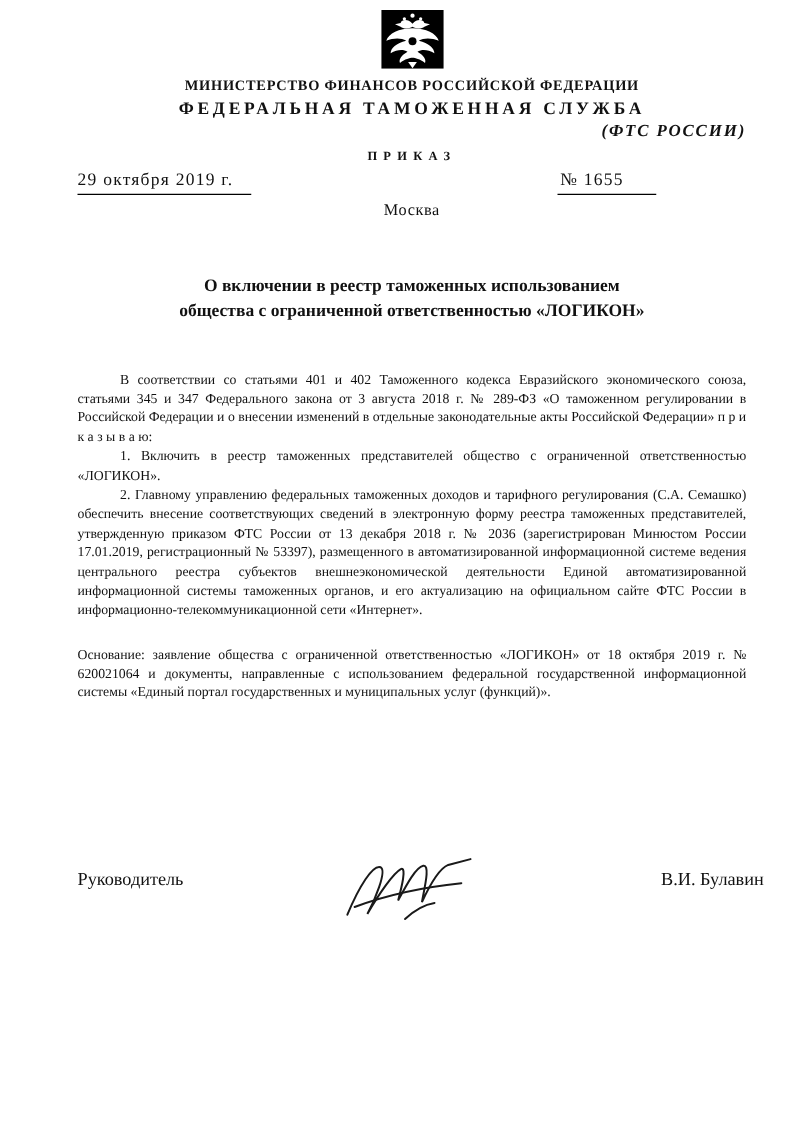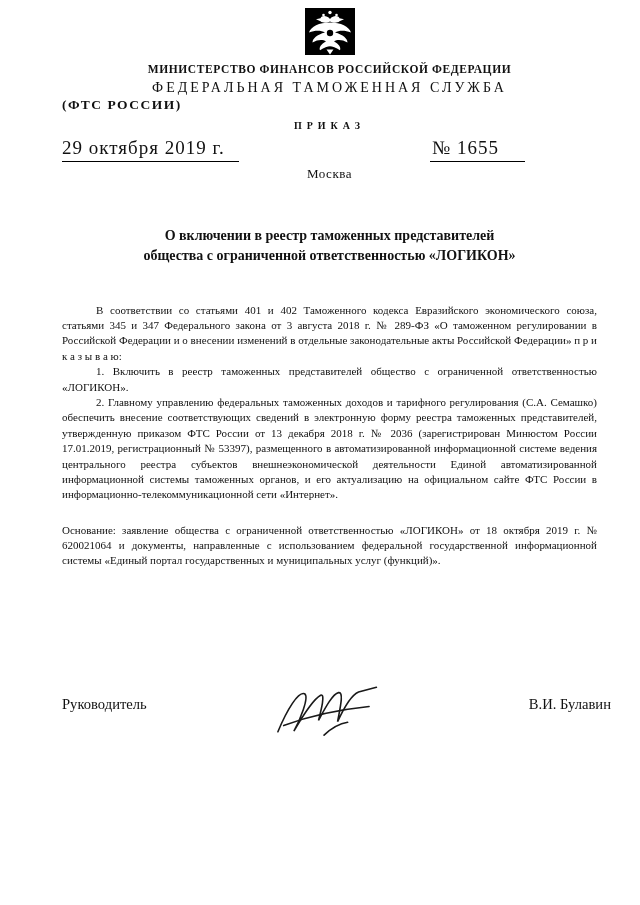--- a/index.html
+++ b/index.html
@@ -16,34 +16,34 @@
     padding: 8px 43px 0 62px;
     position: relative;
   }
   .emblem-wrap { display: flex; justify-content: center; margin-bottom: 8px; }
   .emblem { width: 50px; height: 47px; display: block; }
   .ministry {
     text-align: center; font-weight: bold; font-size: 11.5px;
     letter-spacing: 0.6px; margin-top: 2px;
   }
   .agency {
-    text-align: center; font-weight: normal; font-size: 14px;
+    text-align: center; font-weight: bold; font-size: 14px;
     letter-spacing: 3px; margin-top: 5px;
   }
   .agency-abbr {
-    text-align: left; font-weight: bold; font-size: 13.5px;
-    letter-spacing: 1.5px; margin-top: 1px;
+    text-align: right; font-weight: bold; font-size: 13.5px;
+    letter-spacing: 1.5px; margin-top: 1px; font-style: italic;
   }
   .doc-type {
     text-align: center; font-weight: bold; font-size: 10px;
     letter-spacing: 5px; margin-top: 7px;
   }
   .date-row {
     display: flex; justify-content: space-between; align-items: baseline;
-    margin-top: 6px; font-size: 19px;
+    margin-top: 6px; font-size: 14px;
   }
   .date-row .date {
     border-bottom: 1.5px solid #000; padding: 0 14px 2px 0; letter-spacing: 1px;
   }
   .date-row .number {
     border-bottom: 1px solid #000; padding: 0 26px 2px 2px;
     margin-right: 72px; letter-spacing: 1px;
   }
   .city { text-align: center; font-size: 13px; margin-top: 4px; letter-spacing: 0.5px; }
   .title {
@@ -93,21 +93,21 @@
   <div class="doc-type">ПРИКАЗ</div>
 
   <div class="date-row">
     <span class="date">29 октября 2019 г.</span>
     <span class="number">№ 1655</span>
   </div>
 
   <div class="city">Москва</div>
 
   <div class="title">
-    <div>О включении в реестр таможенных представителей</div>
+    <div>О включении в реестр таможенных использованием</div>
     <div>общества с ограниченной ответственностью «ЛОГИКОН»</div>
   </div>
 
   <div class="body-text">
     <p>В соответствии со статьями 401 и 402 Таможенного кодекса Евразийского экономического союза, статьями 345 и 347 Федерального закона от 3 августа 2018 г. № 289-ФЗ «О таможенном регулировании в Российской Федерации и о внесении изменений в отдельные законодательные акты Российской Федерации» п р и к а з ы в а ю:</p>
     <p>1. Включить в реестр таможенных представителей общество с ограниченной ответственностью «ЛОГИКОН».</p>
     <p>2. Главному управлению федеральных таможенных доходов и тарифного регулирования (С.А. Семашко) обеспечить внесение соответствующих сведений в электронную форму реестра таможенных представителей, утвержденную приказом ФТС России от 13 декабря 2018 г. № 2036 (зарегистрирован Минюстом России 17.01.2019, регистрационный № 53397), размещенного в автоматизированной информационной системе ведения центрального реестра субъектов внешнеэкономической деятельности Единой автоматизированной информационной системы таможенных органов, и его актуализацию на официальном сайте ФТС России в информационно-телекоммуникационной сети «Интернет».</p>
     <p class="no-indent">Основание: заявление общества с ограниченной ответственностью «ЛОГИКОН» от 18 октября 2019 г. № 620021064 и документы, направленные с использованием федеральной государственной информационной системы «Единый портал государственных и муниципальных услуг (функций)».</p>
   </div>
 

